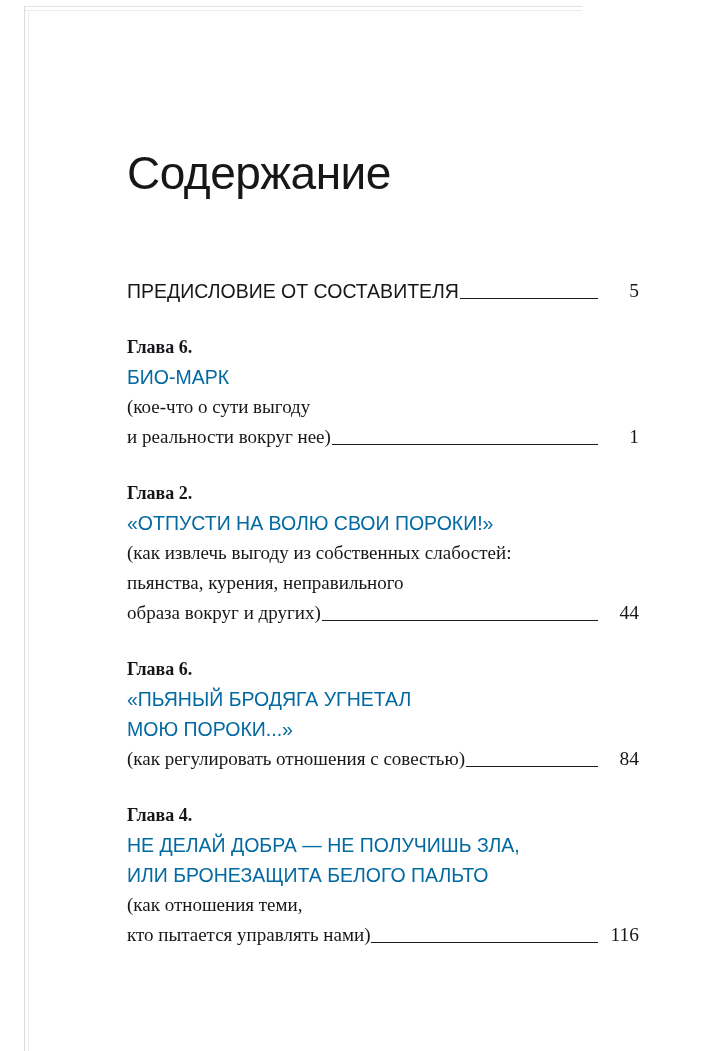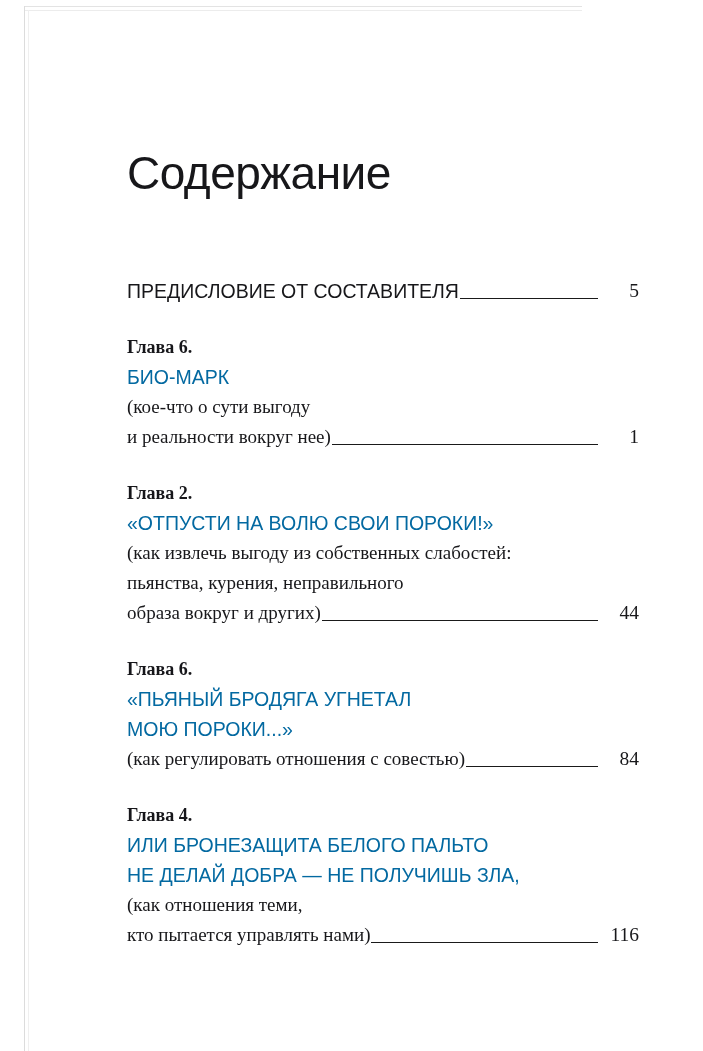--- a/index.html
+++ b/index.html
@@ -197,22 +197,22 @@
         <div class="heading-line">«ПЬЯНЫЙ БРОДЯГА УГНЕТАЛ</div>
         <div class="heading-line">МОЮ ПОРОКИ...»</div>
         <div class="leader-row serif">
           <span class="leader-text">(как регулировать отношения с совестью)</span>
           <span class="leader-rule"></span>
           <span class="page-num">84</span>
         </div>
       </div>
       <div class="entry">
         <div class="chapter-label">Глава 4.</div>
+        <div class="heading-line">НЕ ДЕЛАЙ ДОБРА — НЕ ПОЛУЧИШЬ ЗЛА,</div>
         <div class="heading-line">ИЛИ БРОНЕЗАЩИТА БЕЛОГО ПАЛЬТО</div>
-        <div class="heading-line">НЕ ДЕЛАЙ ДОБРА — НЕ ПОЛУЧИШЬ ЗЛА,</div>
         <div class="desc-line">(как отношения теми,</div>
         <div class="leader-row serif">
           <span class="leader-text">кто пытается управлять нами)</span>
           <span class="leader-rule"></span>
           <span class="page-num">116</span>
         </div>
       </div>
     </div>
 
 </div>

